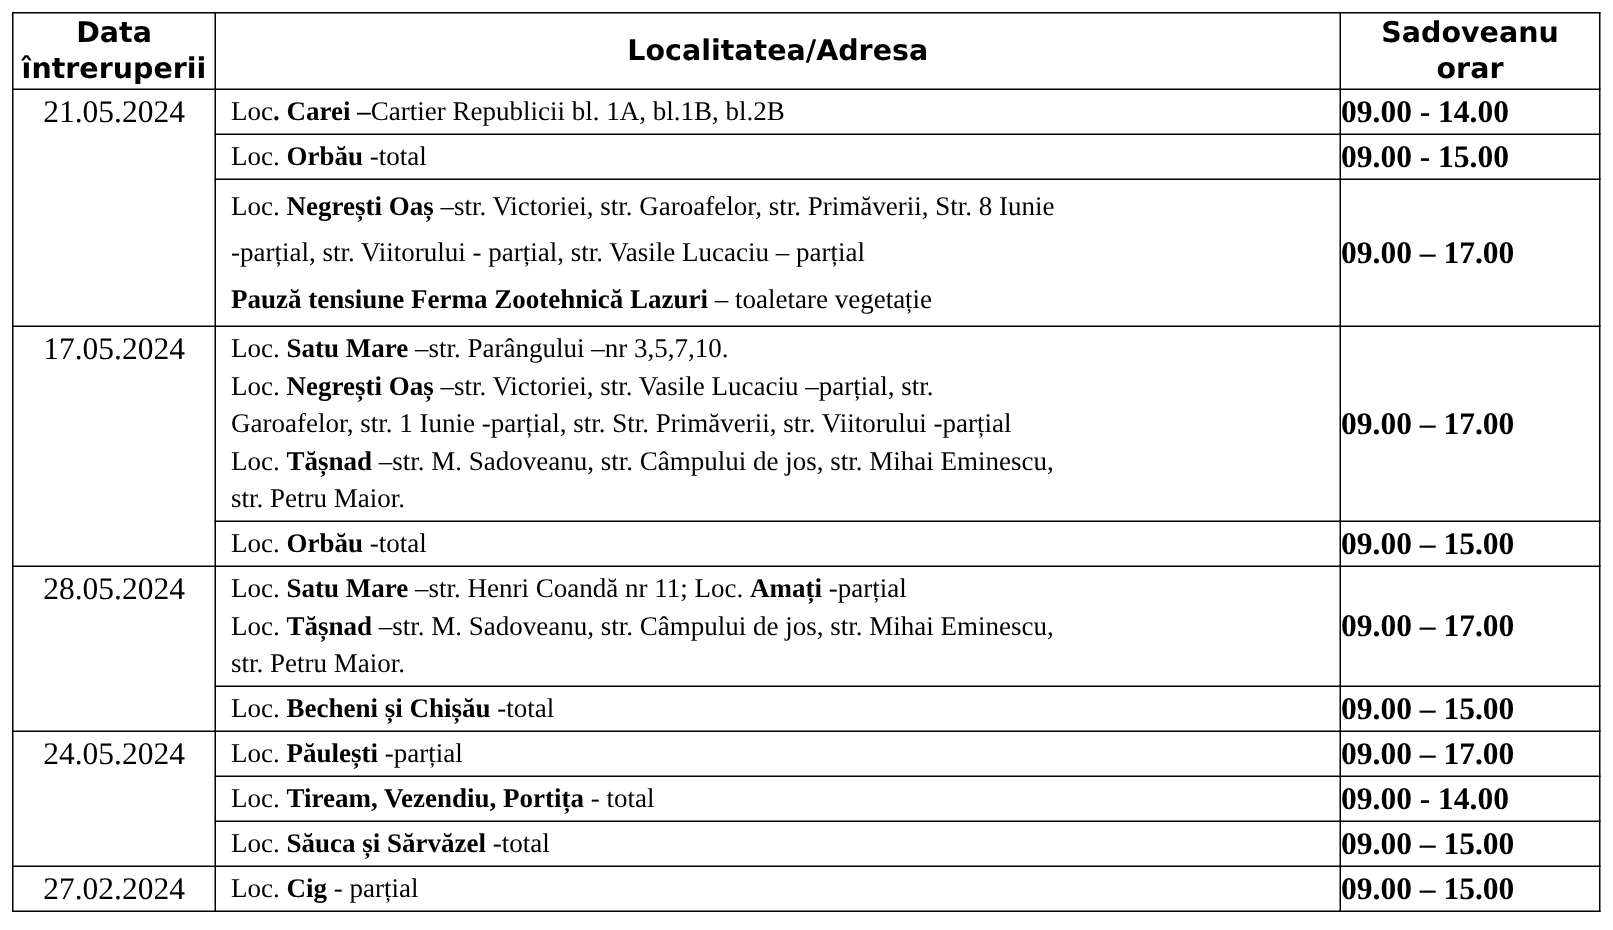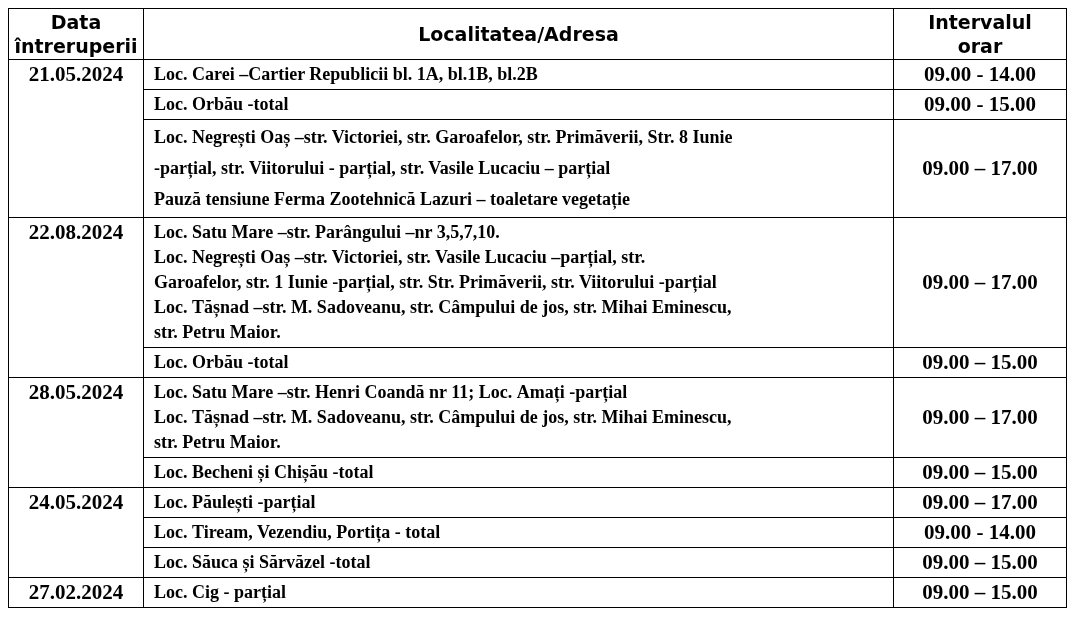--- a/index.html
+++ b/index.html
@@ -20,21 +20,20 @@
   table.schedule {
     border-collapse: collapse;
     width: 1058px;
     table-layout: fixed;
   }
   col.c-date { width: 135px; }
   col.c-loc  { width: 750px; }
   col.c-int  { width: 173px; }
   th, td {
     border: 1.5px solid #000000;
-    font-weight: bold;
   }
   th {
     font-family: "DejaVu Sans", "Liberation Sans", sans-serif;
     font-weight: bold;
     font-size: 19px;
     line-height: 24px;
     text-align: center;
     vertical-align: middle;
     padding: 1px 0;
   }
@@ -54,21 +53,20 @@
   td.loc-cell .line {
     line-height: 25px;
     white-space: nowrap;
     overflow: hidden;
   }
   tr.spacious td.loc-cell .line {
     line-height: 31px;
   }
   td.int-cell {
     vertical-align: middle;
-    text-align: center;
     font-weight: bold;
     font-size: 21px;
     line-height: 25px;
     white-space: nowrap;
     padding: 2px 0;
   }
 </style>
 </head>
 <body>
 
@@ -82,21 +80,21 @@
     <thead>
       <tr>
         <th>
           <div>Data</div>
           <div>întreruperii</div>
         </th>
         <th>
           <div>Localitatea/Adresa</div>
         </th>
         <th>
-          <div>Intervalul</div>
+          <div>Sadoveanu</div>
           <div>orar</div>
         </th>
       </tr>
     </thead>
     <tbody>
         <tr>
           <td class="date-cell" rowspan="3">21.05.2024</td>
           <td class="loc-cell">
             <div class="line"><span>Loc</span><b>. Carei –</b><span>Cartier Republicii bl. 1A, bl.1B, bl.2B</span></div>
           </td>
@@ -110,21 +108,21 @@
         </tr>
         <tr class="spacious">
           <td class="loc-cell">
             <div class="line"><span>Loc. </span><b>Negrești Oaș</b><span> –str. Victoriei, str. Garoafelor, str. Primăverii, Str. 8 Iunie</span></div>
             <div class="line"><span>-parțial, str. Viitorului - parțial, str. Vasile Lucaciu – parțial</span></div>
             <div class="line"><b>Pauză tensiune Ferma Zootehnică Lazuri</b><span> – toaletare vegetație</span></div>
           </td>
           <td class="int-cell">09.00 – 17.00</td>
         </tr>
         <tr>
-          <td class="date-cell" rowspan="2">22.08.2024</td>
+          <td class="date-cell" rowspan="2">17.05.2024</td>
           <td class="loc-cell">
             <div class="line"><span>Loc. </span><b>Satu Mare</b><span> –str. Parângului –nr 3,5,7,10.</span></div>
             <div class="line"><span>Loc. </span><b>Negrești Oaș</b><span> –str. Victoriei, str. Vasile Lucaciu –parțial, str.</span></div>
             <div class="line"><span>Garoafelor, str. 1 Iunie -parțial, str. Str. Primăverii, str. Viitorului -parțial</span></div>
             <div class="line"><span>Loc. </span><b>Tășnad</b><span> –str. M. Sadoveanu, str. Câmpului de jos, str. Mihai Eminescu,</span></div>
             <div class="line"><span>str. Petru Maior.</span></div>
           </td>
           <td class="int-cell">09.00 – 17.00</td>
         </tr>
         <tr>

